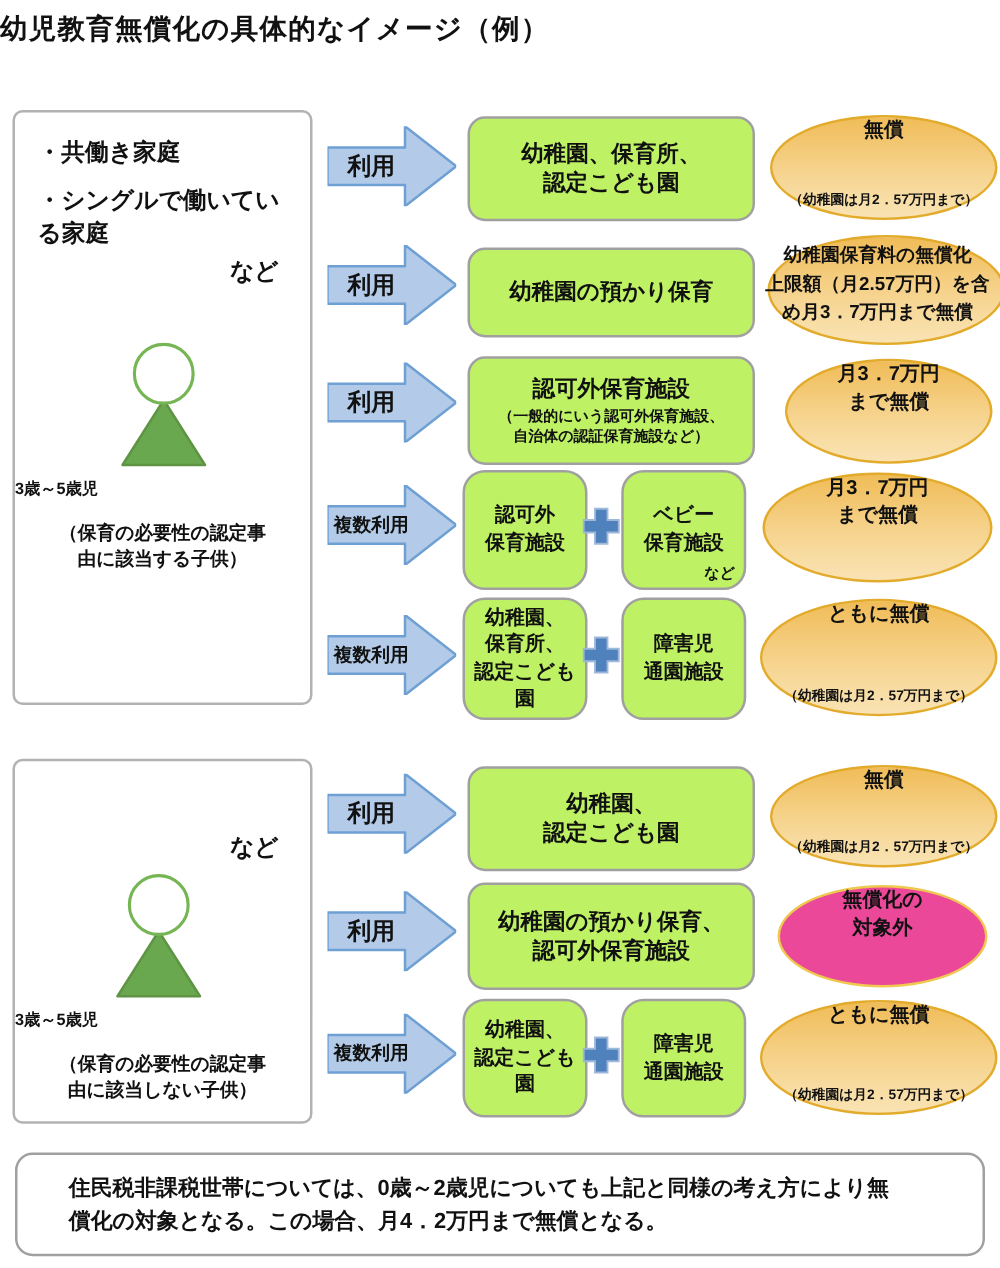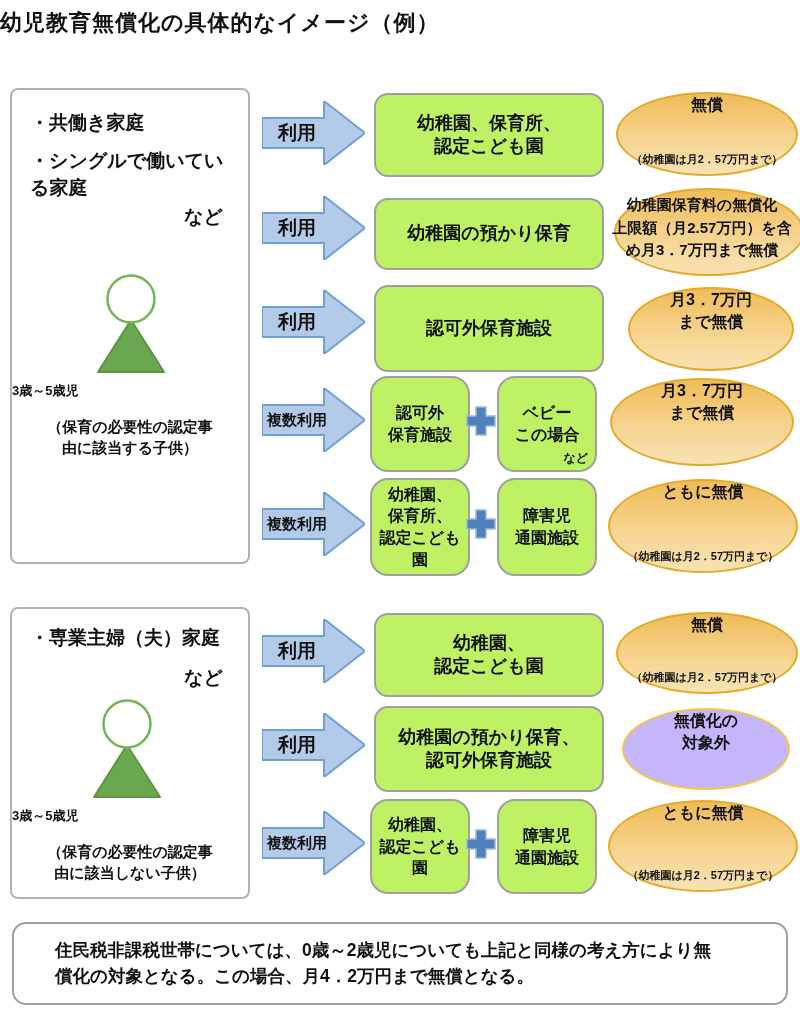--- a/index.html
+++ b/index.html
@@ -23,21 +23,21 @@
   .fbox.mini{border-radius:18px;}
   .fbox.mini .t{font-size:16px;line-height:1.35;}
   .etc-corner{position:absolute;right:7px;bottom:3px;font-size:12px;}
   .plus{position:absolute;width:34px;height:34px;z-index:3;}
   .result{position:absolute;border:2px solid var(--ellipse_border);border-radius:50%;
           background:linear-gradient(180deg,var(--ellipse_fill_top) 0%,var(--ellipse_fill_mid) 55%,var(--ellipse_fill_bottom) 100%);
           display:flex;justify-content:center;text-align:center;}
   .result .main{font-size:16px;line-height:1.4;white-space:pre-line;}
   .result.has-sub .main{margin-bottom:16px;}
   .result .sub{position:absolute;bottom:7px;left:50%;transform:translateX(-50%);white-space:nowrap;font-size:11px;}
-  .result.outline{background:#c4b5fd;border-color:var(--exempt_ellipse_border);}
+  .result.outline{background:#ec4899;border-color:var(--exempt_ellipse_border);}
   .res2-text{position:absolute;font-size:15px;line-height:1.5;white-space:pre-line;text-align:center;z-index:2;}
   .footer-box{position:absolute;border:2px solid #a0a0a0;border-radius:14px;background:#fff;padding-left:29px;}
   .footer-text{padding:13px 12px;font-size:17.5px;line-height:1.5;white-space:pre-line;}
 </style>
 </head>
 <body>
 
 <div class="canvas">
 
   <h1 class="title">幼児教育無償化の具体的なイメージ（例）</h1>
@@ -86,20 +86,22 @@
 め月3．7万円まで無償</div>
 
   <div class="arrow" style="left:262px;top:290px;">
     <svg width="103" height="64" viewBox="0 0 103 64">
         <polygon points="0,17 62,17 62,0 103,32 62,64 62,47 0,47" style="fill:var(--arrow_fill);stroke:var(--arrow_border);stroke-width:2;stroke-linejoin:round;"></polygon>
       </svg>
     <span class="arrow-label">利用</span>
   </div>
   <div class="fbox" style="left:374px;top:285px;width:226px;height:83px;">
     <span class="t">認可外保育施設</span>
+    <span class="s">（一般的にいう認可外保育施設、
+自治体の認証保育施設など）</span>
   </div>
   <div class="result" style="left:628px;top:287px;width:162px;height:80px;">
     <span class="main">月3．7万円
 まで無償</span>
   </div>
 
   <div class="arrow" style="left:262px;top:388px;">
     <svg width="103" height="64" viewBox="0 0 103 64">
         <polygon points="0,17 62,17 62,0 103,32 62,64 62,47 0,47" style="fill:var(--arrow_fill);stroke:var(--arrow_border);stroke-width:2;stroke-linejoin:round;"></polygon>
       </svg>
@@ -107,21 +109,21 @@
   </div>
   <div class="fbox mini" style="left:370px;top:376px;width:96px;height:92px;">
     <span class="t">認可外
 保育施設</span>
   </div>
   <svg class="plus" style="left:464px;top:404px;" viewBox="0 0 34 34">
     <path d="M12 3 h10 v9 h9 v10 h-9 v9 h-10 v-9 h-9 v-10 h9 z" style="fill:var(--plus_fill);stroke:var(--plus_border);stroke-width:1.5;"></path>
   </svg>
   <div class="fbox mini" style="left:497px;top:376px;width:96px;height:92px;">
     <span class="t">ベビー
-この場合</span>
+保育施設</span>
     <span class="etc-corner">など</span>
   </div>
   <div class="result" style="left:610px;top:378px;width:180px;height:84px;">
     <span class="main">月3．7万円
 まで無償</span>
   </div>
 
   <div class="arrow" style="left:262px;top:492px;">
     <svg width="103" height="64" viewBox="0 0 103 64">
         <polygon points="0,17 62,17 62,0 103,32 62,64 62,47 0,47" style="fill:var(--arrow_fill);stroke:var(--arrow_border);stroke-width:2;stroke-linejoin:round;"></polygon>
@@ -139,21 +141,20 @@
   <div class="fbox mini" style="left:497px;top:478px;width:96px;height:94px;">
     <span class="t">障害児
 通園施設</span>
   </div>
   <div class="result has-sub" style="left:608px;top:479px;width:186px;height:90px;">
     <span class="main">ともに無償</span>
     <span class="sub">（幼稚園は月2．57万円まで）</span>
   </div>
 
   <div class="group-box" style="left:10px;top:607px;width:236px;height:288px;">
-    <div class="fam-line" style="left:18px;top:16px;">・専業主婦（夫）家庭</div>
     <div class="etc" style="left:172px;top:56px;">など</div>
     <svg class="person" style="left:70px;top:90px;" viewBox="0 0 90 102">
       <polygon points="45,46 12,98 78,98" style="fill:var(--person_green);stroke:var(--person_green_dark);stroke-width:2;stroke-linejoin:round;"></polygon>
       <circle cx="45" cy="25" r="23.5" style="fill:#fff;stroke:var(--person_green_outline);stroke-width:2.5;"></circle>
     </svg>
     <div class="age" style="top:198px;">3歳～5歳児</div>
     <div class="fam-note" style="top:232px;">（保育の必要性の認定事
 由に該当しない子供）</div>
   </div>
 

